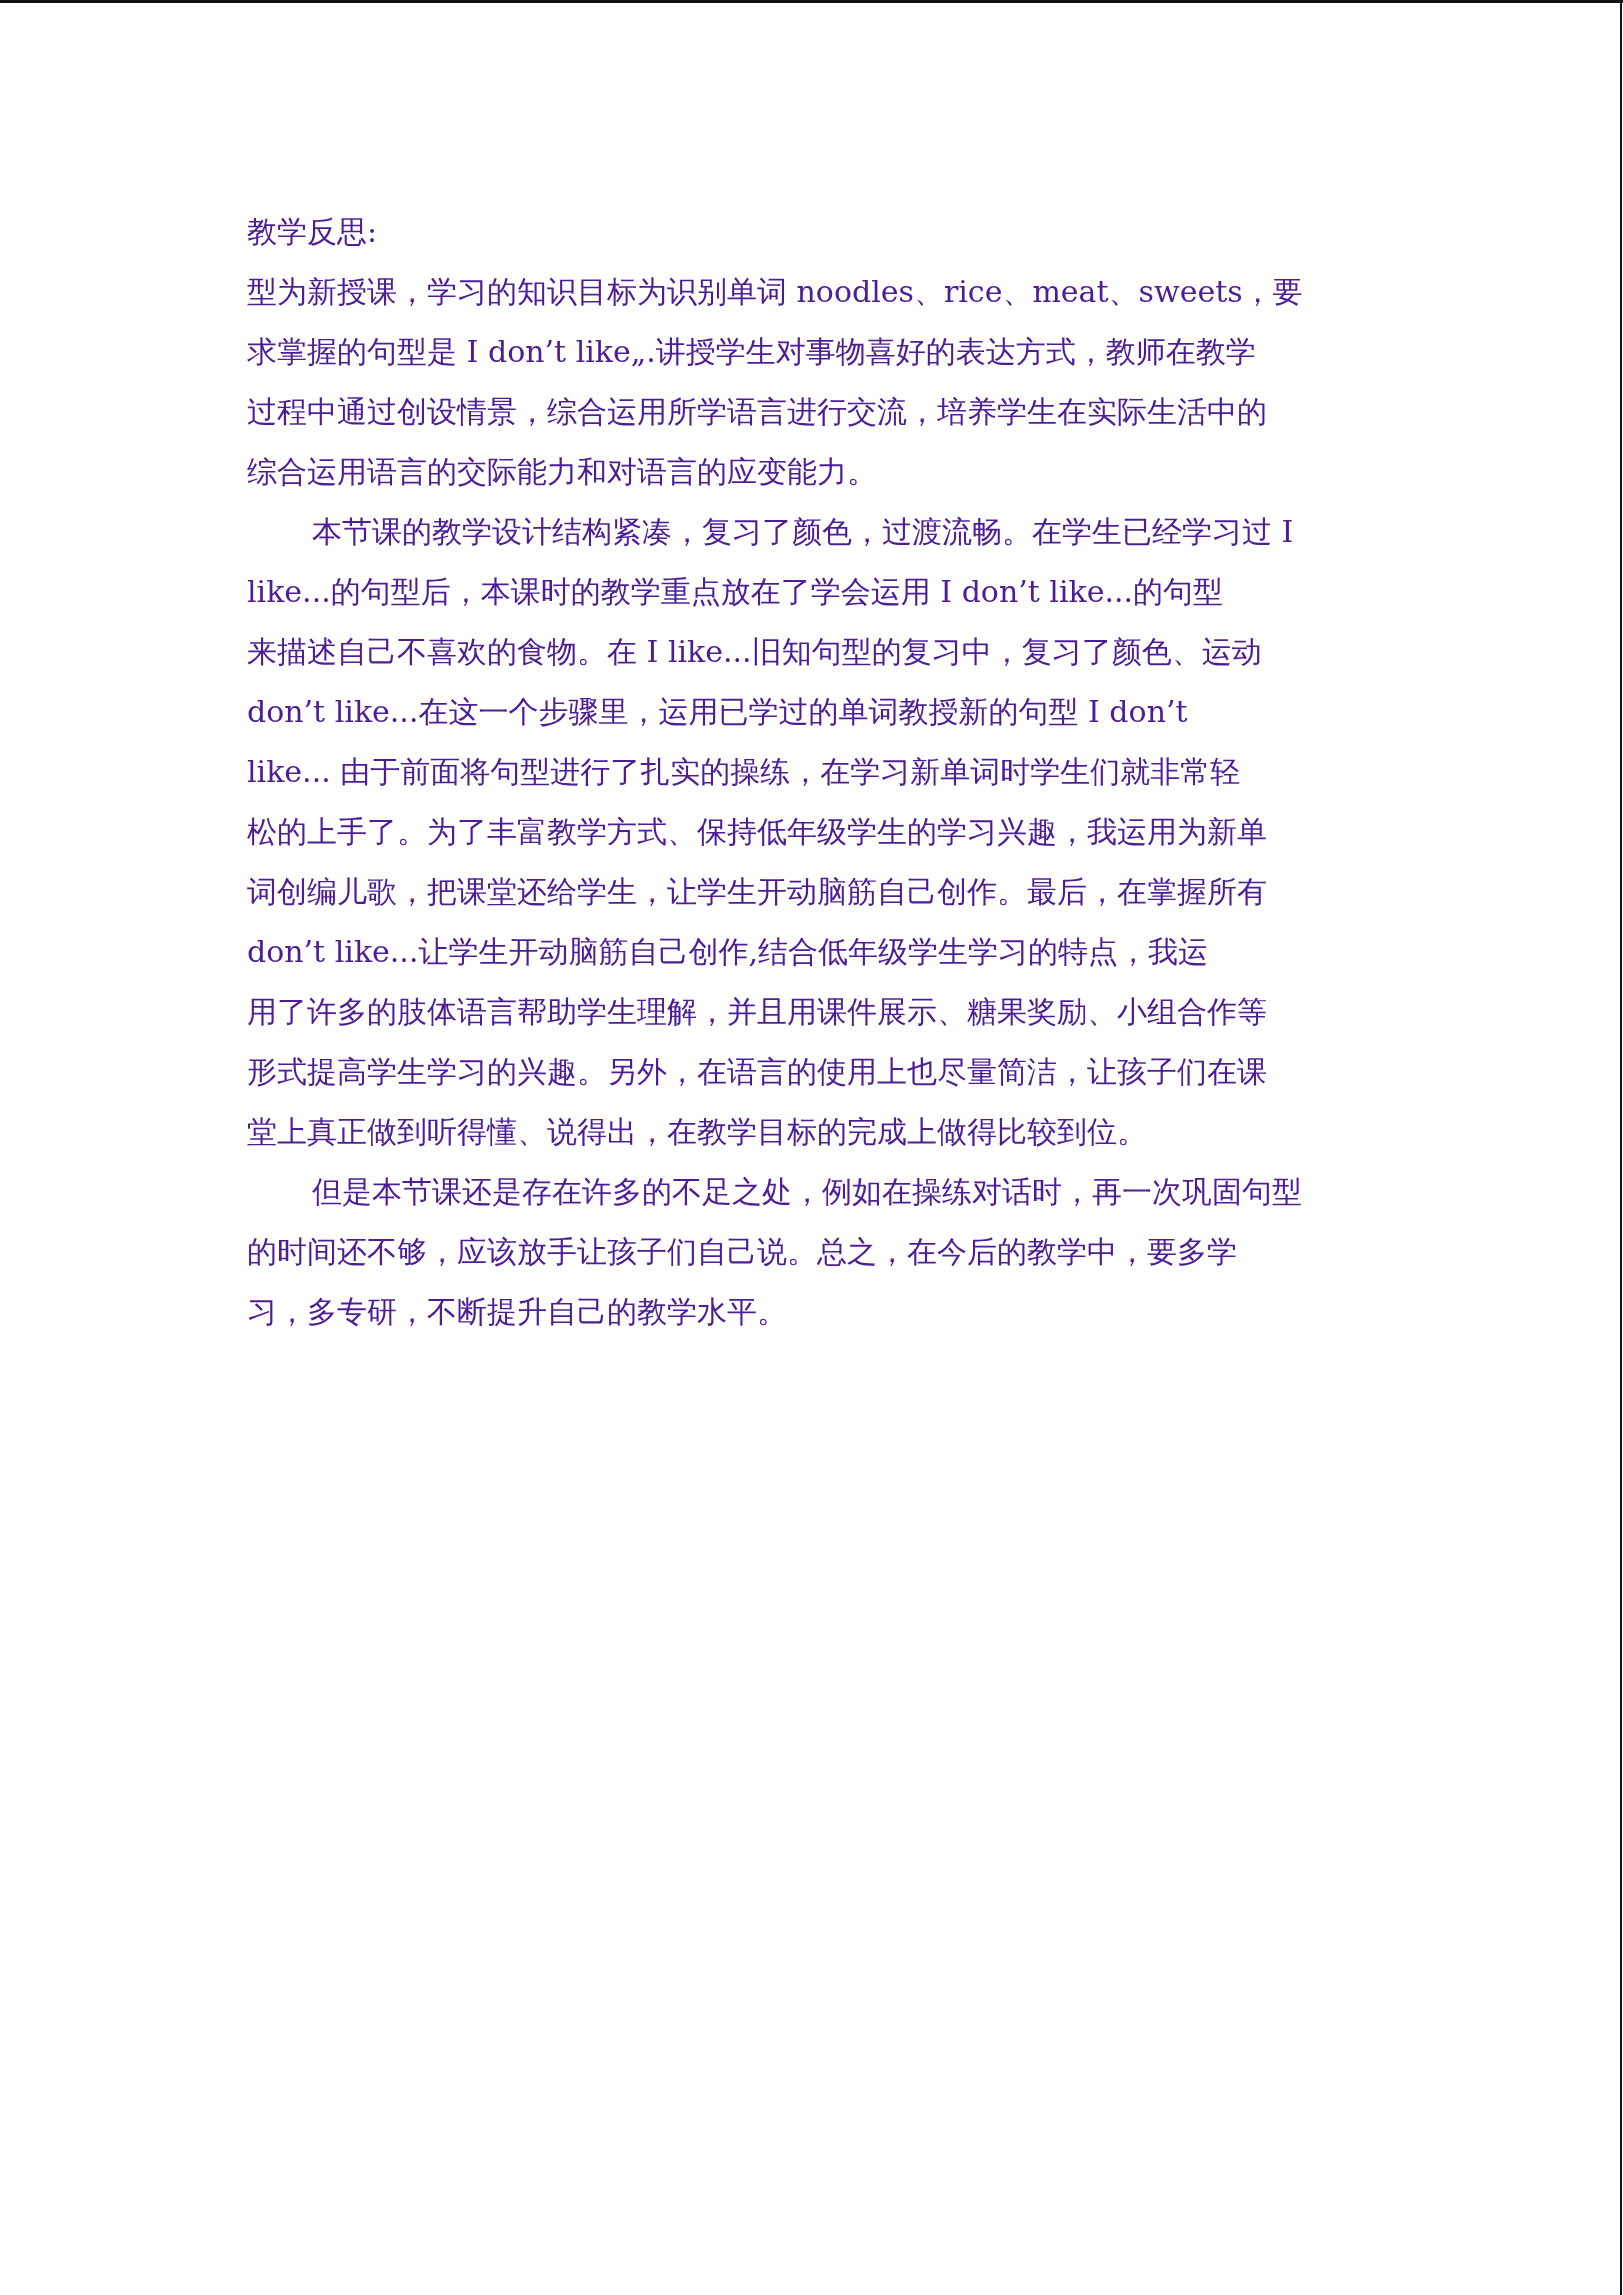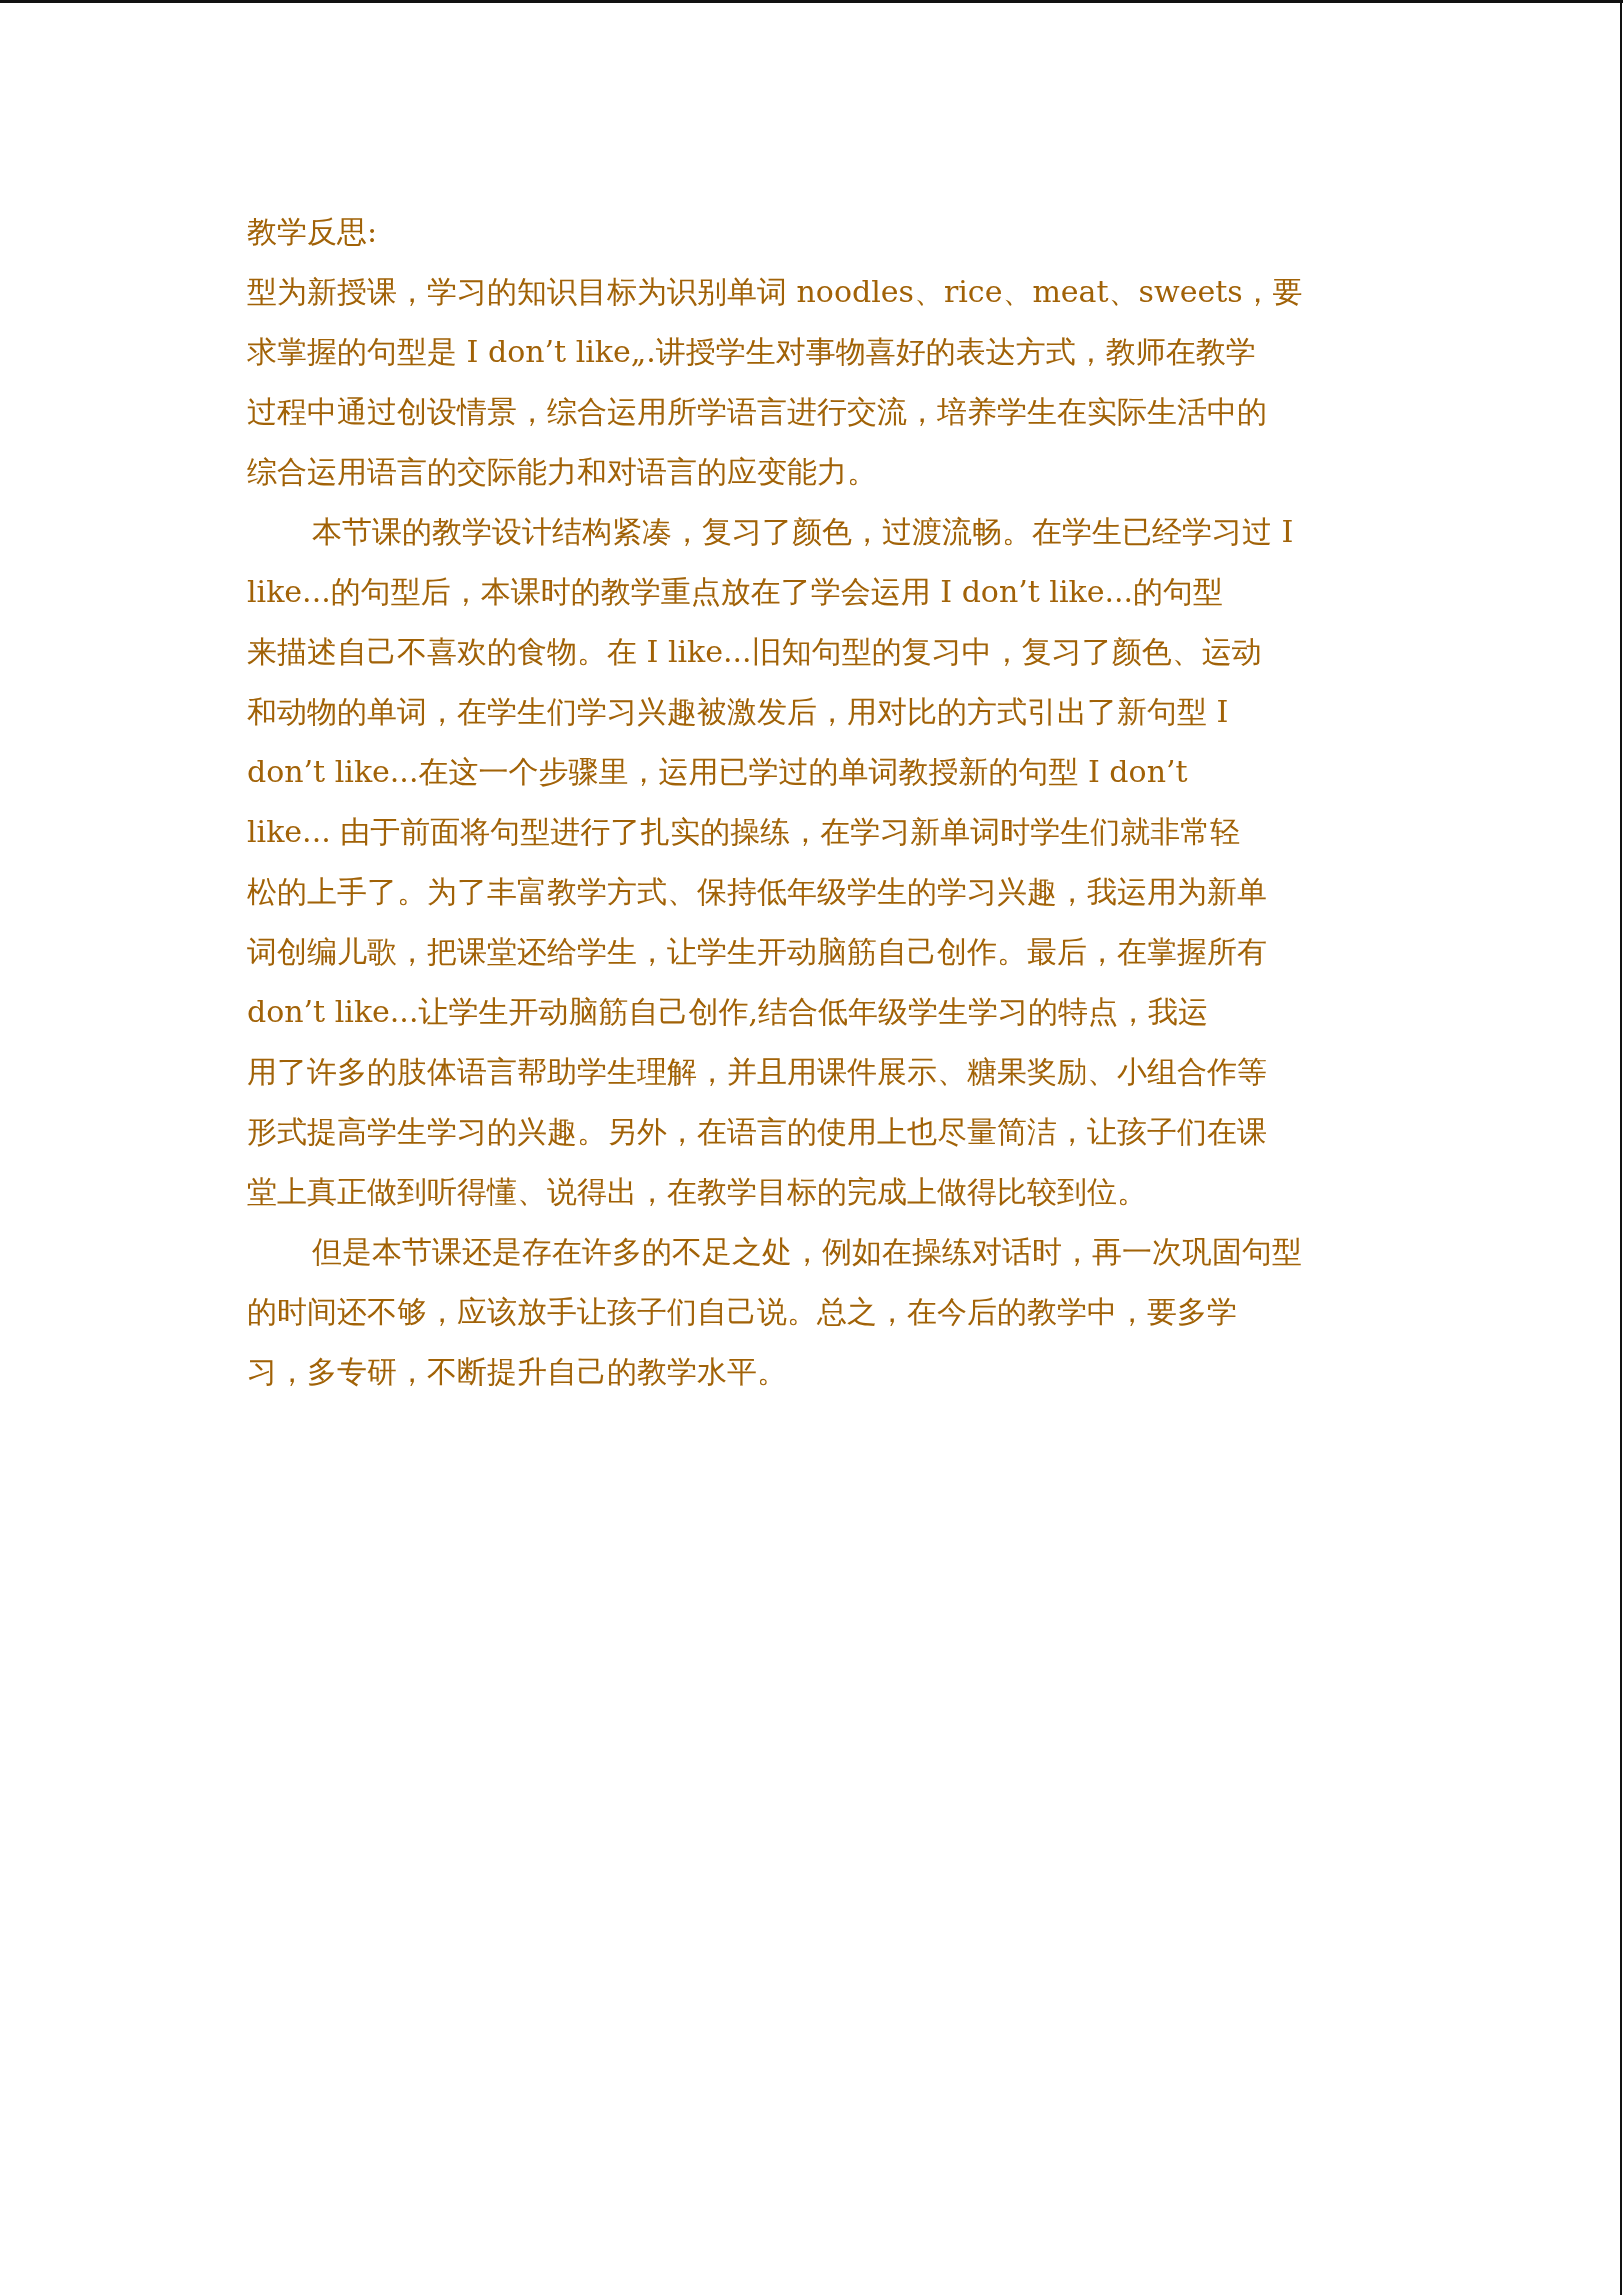--- a/index.html
+++ b/index.html
@@ -27,21 +27,21 @@
     height: 2295px;
     background: #111111;
   }
   .doc-body {
     position: absolute;
     left: 247px;
     top: 202px;
     width: 1145px;
     font-family: "DejaVu Serif", "Liberation Serif", serif;
     font-size: 30px;
-    color: #a16207;
+    color: #4c1d95;
   }
   .line {
     height: 60px;
     line-height: 60px;
     white-space: pre;
     letter-spacing: 0px;
   }
   .line.indent {
     padding-left: 65px;
   }
@@ -59,21 +59,20 @@
     <div class="line">型为新授课，学习的知识目标为识别单词 noodles、rice、meat、sweets，要</div>
     <div class="line">求掌握的句型是 I don’t like„.讲授学生对事物喜好的表达方式，教师在教学</div>
     <div class="line">过程中通过创设情景，综合运用所学语言进行交流，培养学生在实际生活中的</div>
     <div class="line">综合运用语言的交际能力和对语言的应变能力。</div>
   </div>
 
   <div>
     <div class="line indent">本节课的教学设计结构紧凑，复习了颜色，过渡流畅。在学生已经学习过 I</div>
     <div class="line">like...的句型后，本课时的教学重点放在了学会运用 I don’t like...的句型</div>
     <div class="line">来描述自己不喜欢的食物。在 I like...旧知句型的复习中，复习了颜色、运动</div>
-    <div class="line">和动物的单词，在学生们学习兴趣被激发后，用对比的方式引出了新句型 I</div>
     <div class="line">don’t like...在这一个步骤里，运用已学过的单词教授新的句型 I don’t</div>
     <div class="line">like... 由于前面将句型进行了扎实的操练，在学习新单词时学生们就非常轻</div>
     <div class="line">松的上手了。为了丰富教学方式、保持低年级学生的学习兴趣，我运用为新单</div>
     <div class="line">词创编儿歌，把课堂还给学生，让学生开动脑筋自己创作。最后，在掌握所有</div>
     <div class="line">don’t like...让学生开动脑筋自己创作,结合低年级学生学习的特点，我运</div>
     <div class="line">用了许多的肢体语言帮助学生理解，并且用课件展示、糖果奖励、小组合作等</div>
     <div class="line">形式提高学生学习的兴趣。另外，在语言的使用上也尽量简洁，让孩子们在课</div>
     <div class="line">堂上真正做到听得懂、说得出，在教学目标的完成上做得比较到位。</div>
   </div>
 

